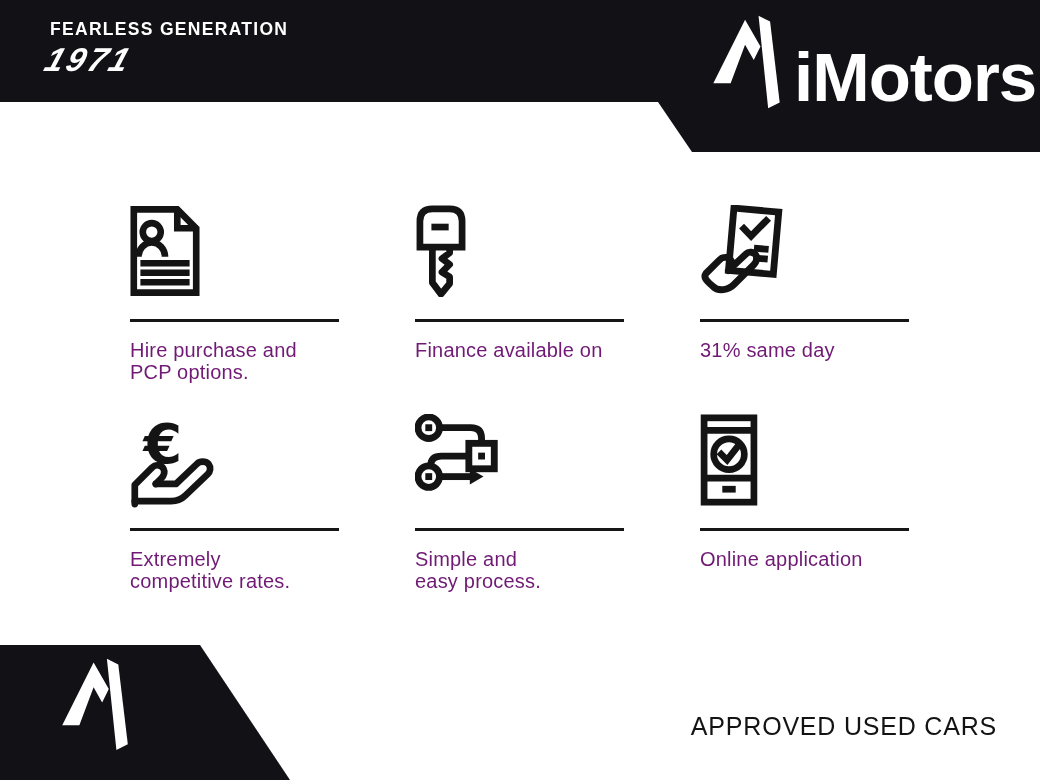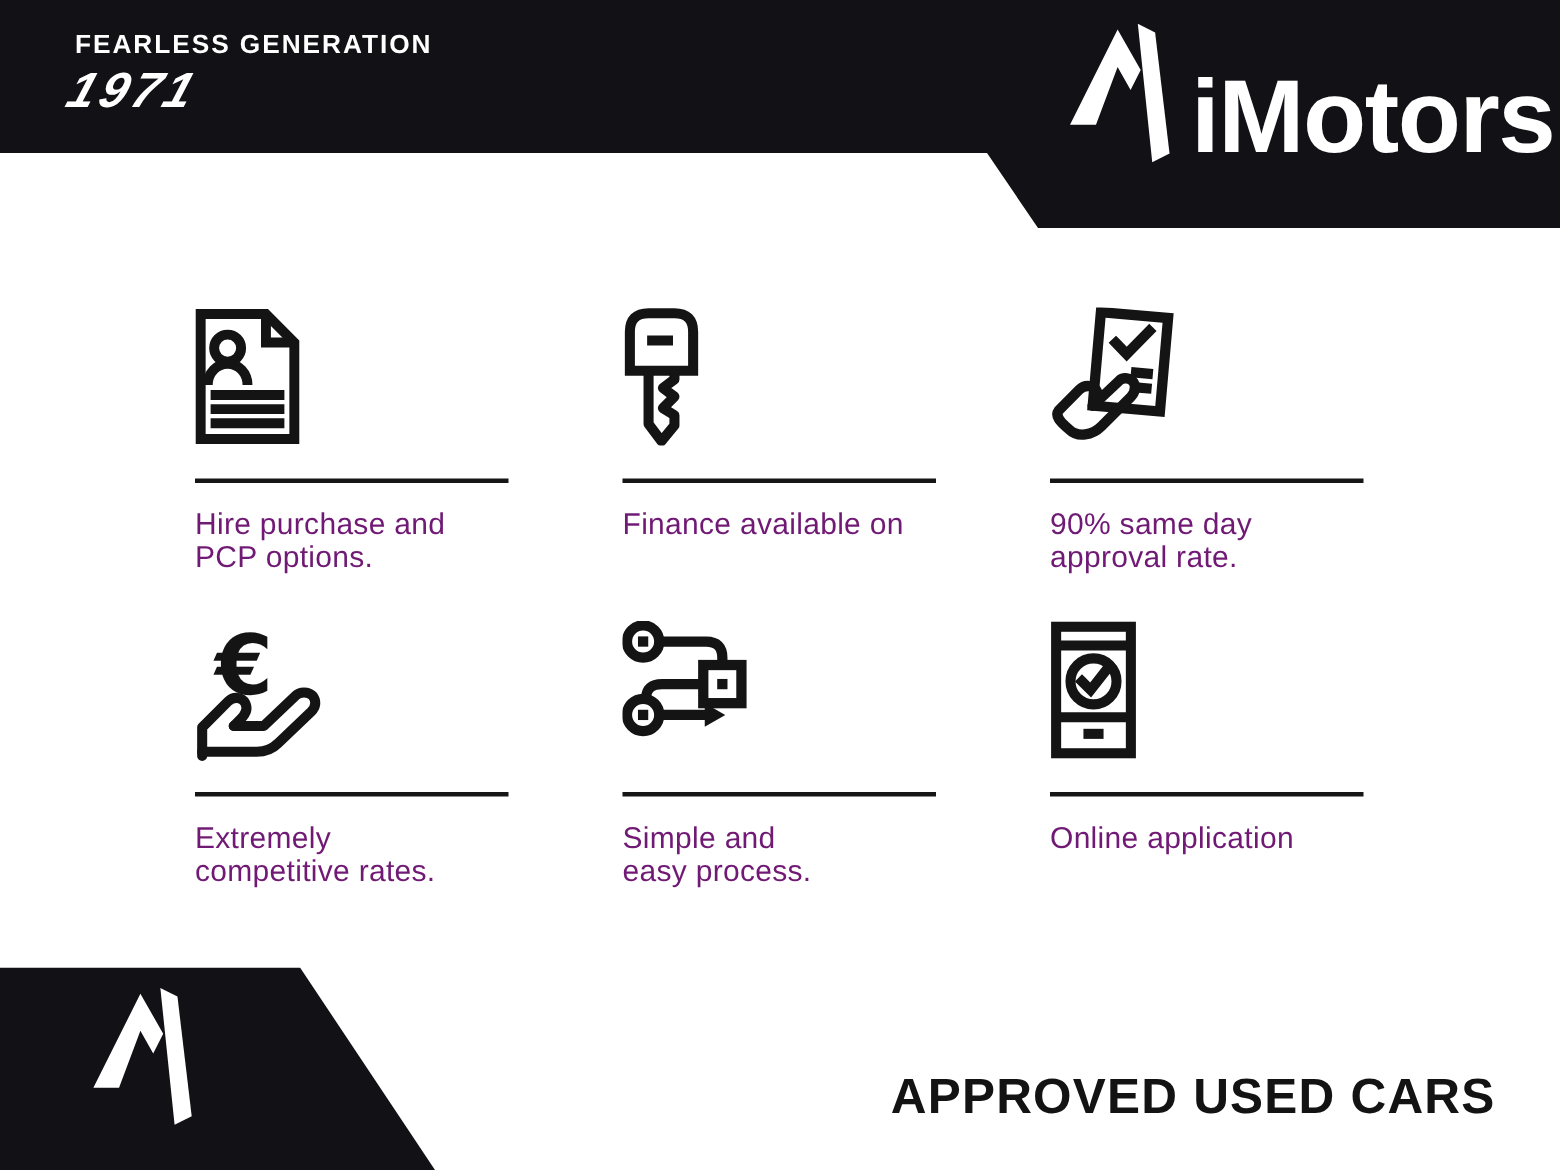--- a/index.html
+++ b/index.html
@@ -32,21 +32,21 @@
   .divider{width:209px;height:3px;background:#161616;margin-top:22px;}
   .caption{
     margin-top:17px;font-size:20px;line-height:22px;color:#701a75;
     letter-spacing:0.2px;font-weight:500;
   }
   .c1{left:130px;} .c2{left:415px;} .c3{left:700px;}
   .r1{top:205px;}  .r2{top:414px;}
   
   #footer-shape{left:0;bottom:0;width:300px;height:135px;}
   .approved{
-    right:43px;top:712px;font-size:33px;font-weight:bold;
+    right:43px;top:712px;font-size:25px;font-weight:normal;
     letter-spacing:0.8px;color:#131313;
   }
   .ic{stroke:#141414;fill:none;stroke-width:7;}
   .icf{fill:#141414;stroke:none;}
 </style>
 </head>
 <body>
 
 <svg id="header-shape" class="abs" width="1040" height="152" viewBox="0 0 1040 152">
   <defs>
@@ -105,22 +105,21 @@
       <g transform="rotate(5 55 35)">
         <rect class="ic" x="32" y="5" width="46" height="64"></rect>
         <path class="ic" stroke-linecap="square" d="M44,25 L52,32 L66,15"></path>
         <path class="ic" stroke-width="6" d="M56,44 H71 M56,54 H71"></path>
       </g>
       <path class="ic" stroke-linejoin="round" stroke-linecap="round" d="M6,70 L20,56 C24,52 30,53 32,57 C34,61 32,64 29,67 L47,50 C50,47 55,48 57,51 C59,54 58,58 55,61 L35,81 C29,87 19,89 13,83 C7,78 3,74 6,70 Z"></path>
     </svg>
   </div>
   <div class="divider"></div>
   <div class="caption">
-    <div>90% same day</div>
-    <div>approval rate.</div>
+    <div>31% same day</div>
   </div>
 </div>
 
 <div class="abs cell c1 r2">
   <div class="icon-box">
     <svg width="88" height="94" viewBox="0 0 92 96">
       <text class="icf" x="14" y="50" font-size="58" font-weight="bold" font-family="DejaVu Sans, sans-serif">€</text>
       <path class="ic" stroke-linejoin="round" stroke-linecap="round" d="M5,93 V73 L23,55 C27,51 33,52 35,56 C37,60 35,64 32,67 L27,72"></path>
       <path class="ic" stroke-linejoin="round" stroke-linecap="round" d="M27,72 H48 L70,51 C73,48 79,48 82,51 C85,55 84,59 81,62 L58,84 C54,88 48,90 43,90 H5"></path>
     </svg>

